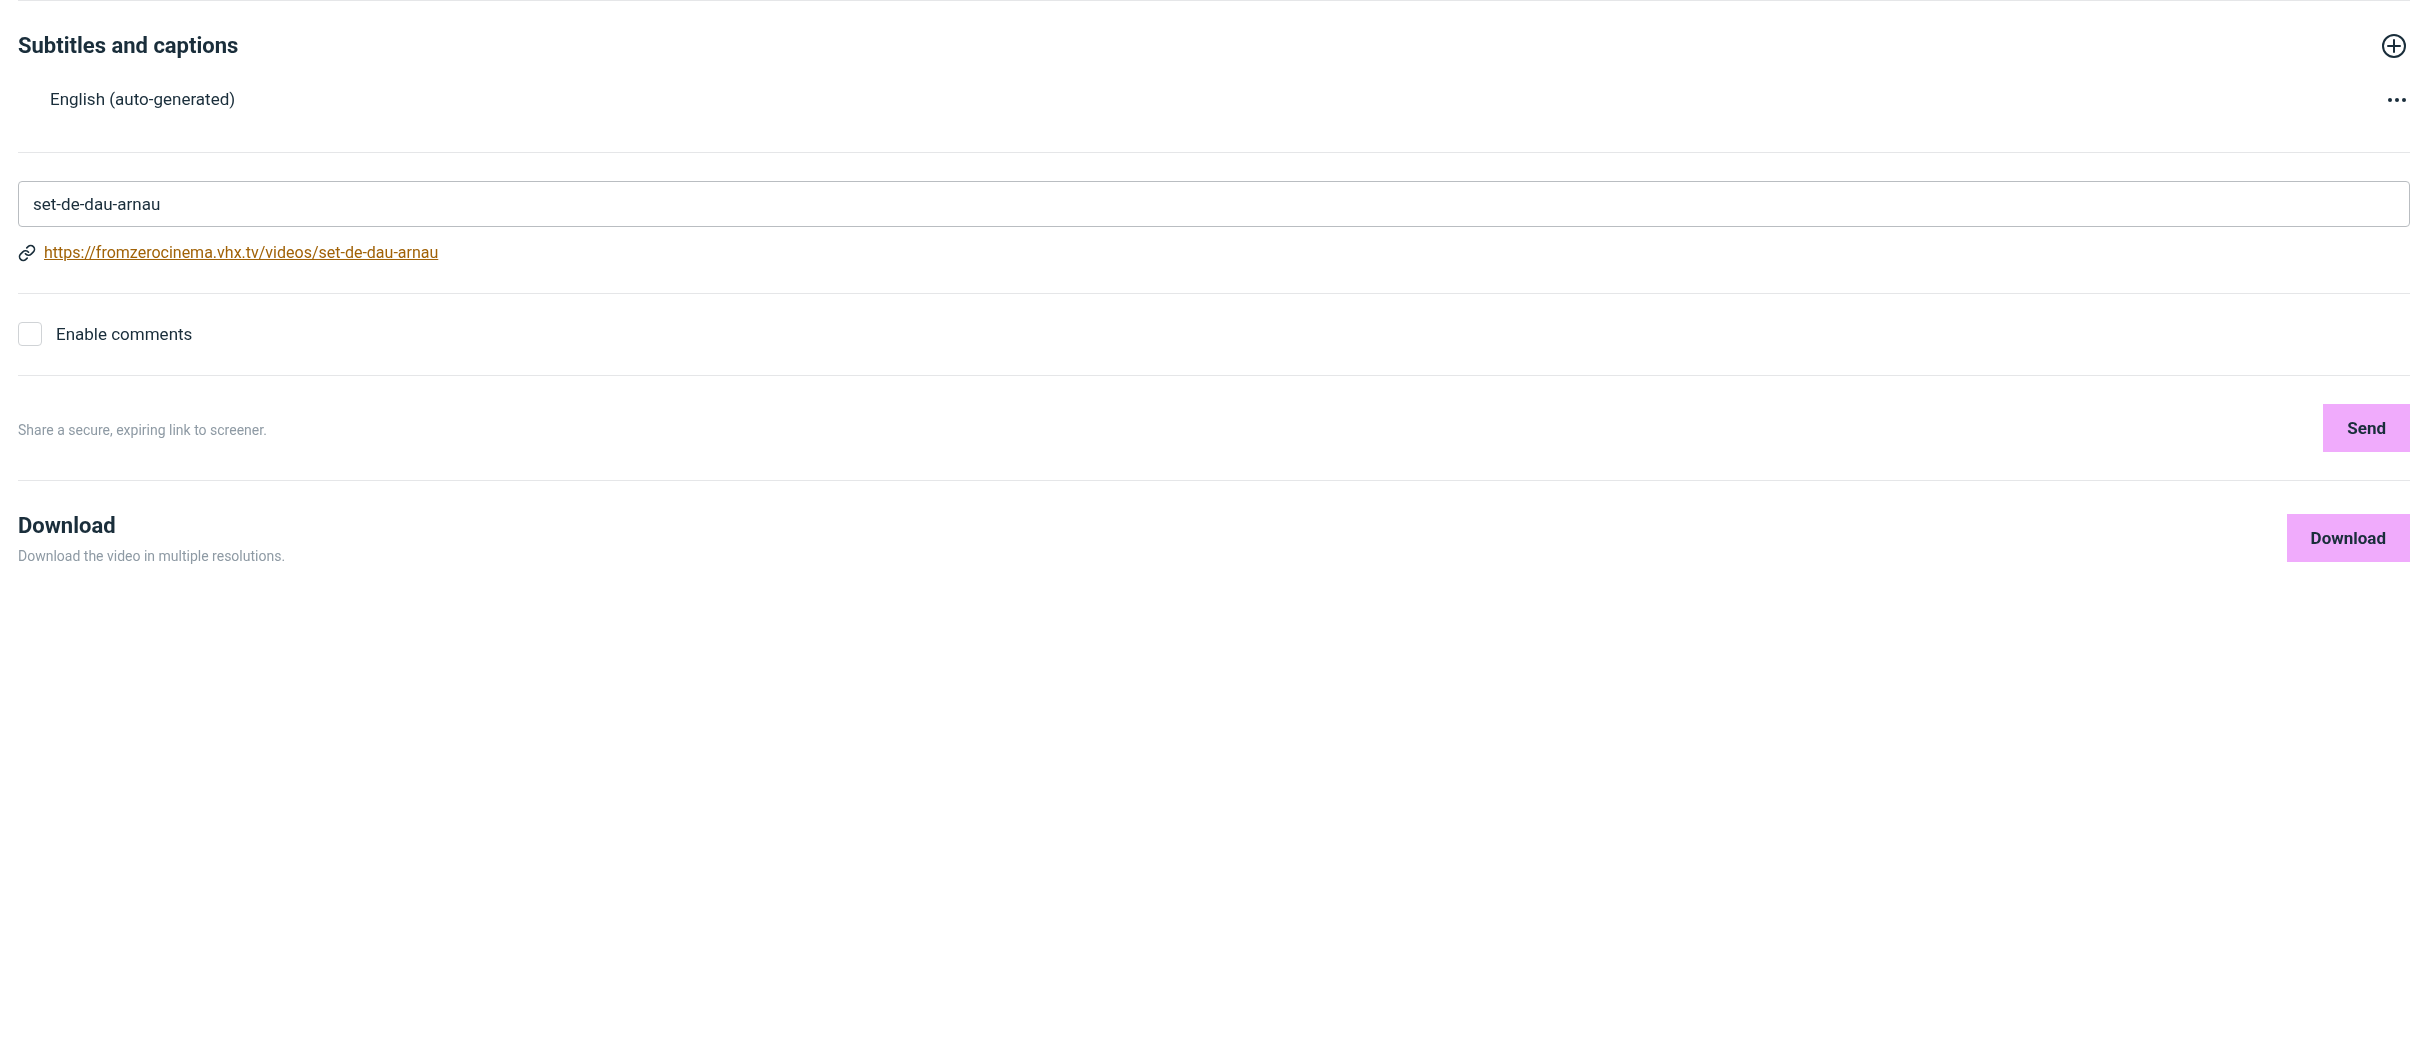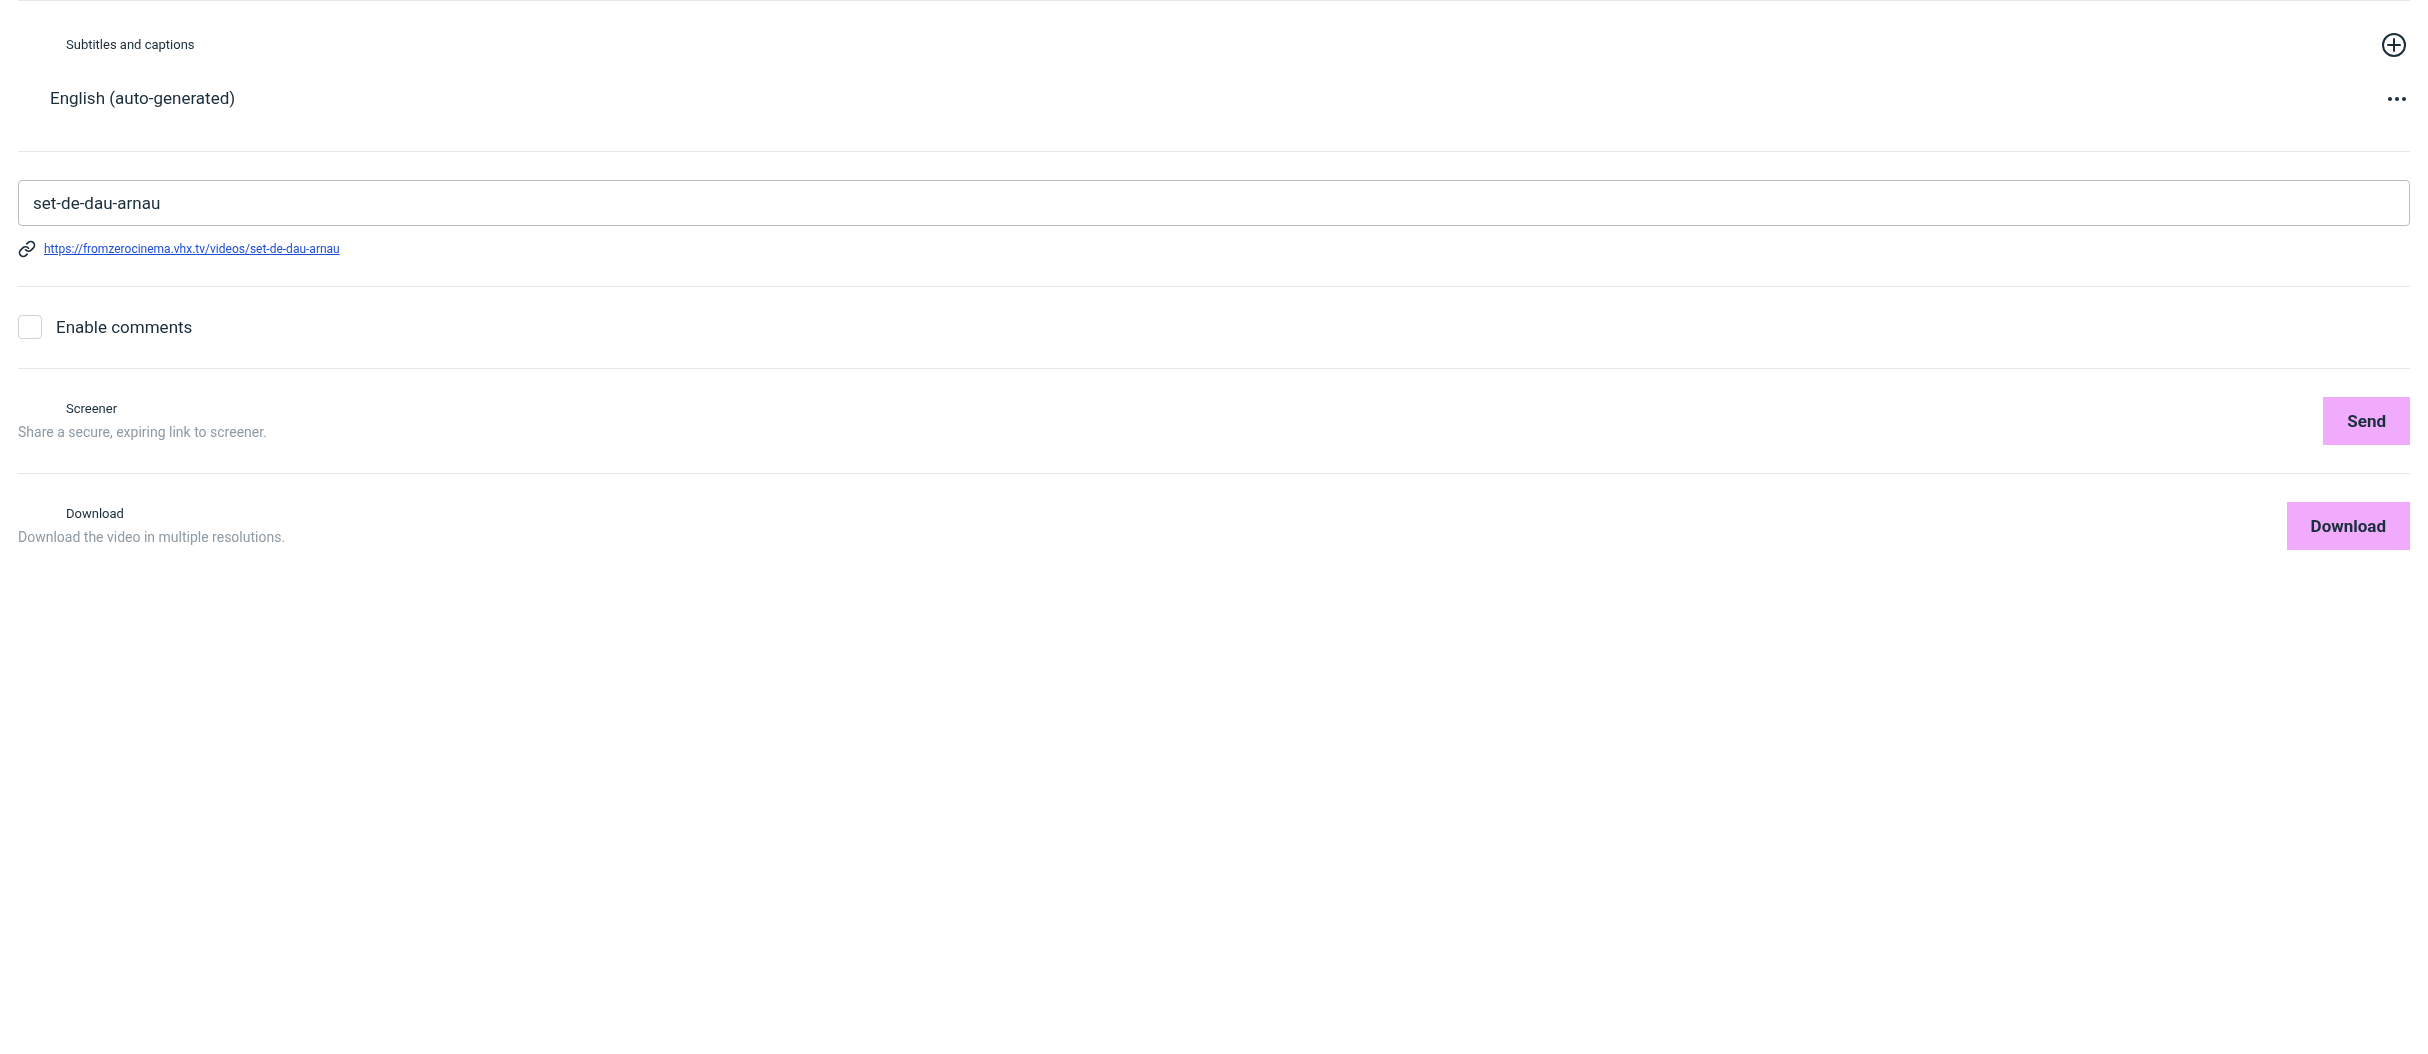--- a/index.html
+++ b/index.html
@@ -23,24 +23,23 @@
     }
     .section:first-child {
       border-top: 1px solid #e5e6e8;
     }
     .section-header {
       display: flex;
       justify-content: space-between;
       align-items: center;
     }
     .section-title {
-      font-size: 13px;
-      font-weight: 400;
-      color: #1a2e3b;
-      margin-left: 48px;
+      font-size: 22px;
+      font-weight: 700;
+      color: #1a2e3b;
     }
     .section-subtitle {
       color: #8e9aa4;
       font-size: 14px;
       margin-top: 4px;
     }
     .subtitle-row {
       display: flex;
       justify-content: space-between;
       align-items: center;
@@ -107,22 +106,22 @@
       align-items: center;
       gap: 8px;
       margin-top: 14px;
     }
     .link-icon {
       width: 18px;
       height: 18px;
       flex-shrink: 0;
     }
     .url-link {
-      color: #1d4ed8;
-      font-size: 12px;
+      color: #a16207;
+      font-size: 16px;
     }
     .checkbox-row {
       display: flex;
       align-items: flex-start;
       gap: 14px;
     }
     .checkbox {
       width: 24px;
       height: 24px;
       border: 1px solid #d0d3d6;
@@ -203,21 +202,20 @@
 
   <div class="section">
     <div class="checkbox-row">
       <input type="checkbox" class="checkbox" style="">
       <label class="checkbox-label">Enable comments</label>
     </div>
   </div>
 
   <div class="section action-section">
     <div class="action-info">
-      <div class="section-title">Screener</div>
       <div class="section-subtitle">Share a secure, expiring link to screener.</div>
     </div>
     <button class="btn">Send</button>
   </div>
 
   <div class="section action-section">
     <div class="action-info">
       <div class="section-title">Download</div>
       <div class="section-subtitle">Download the video in multiple resolutions.</div>
     </div>

